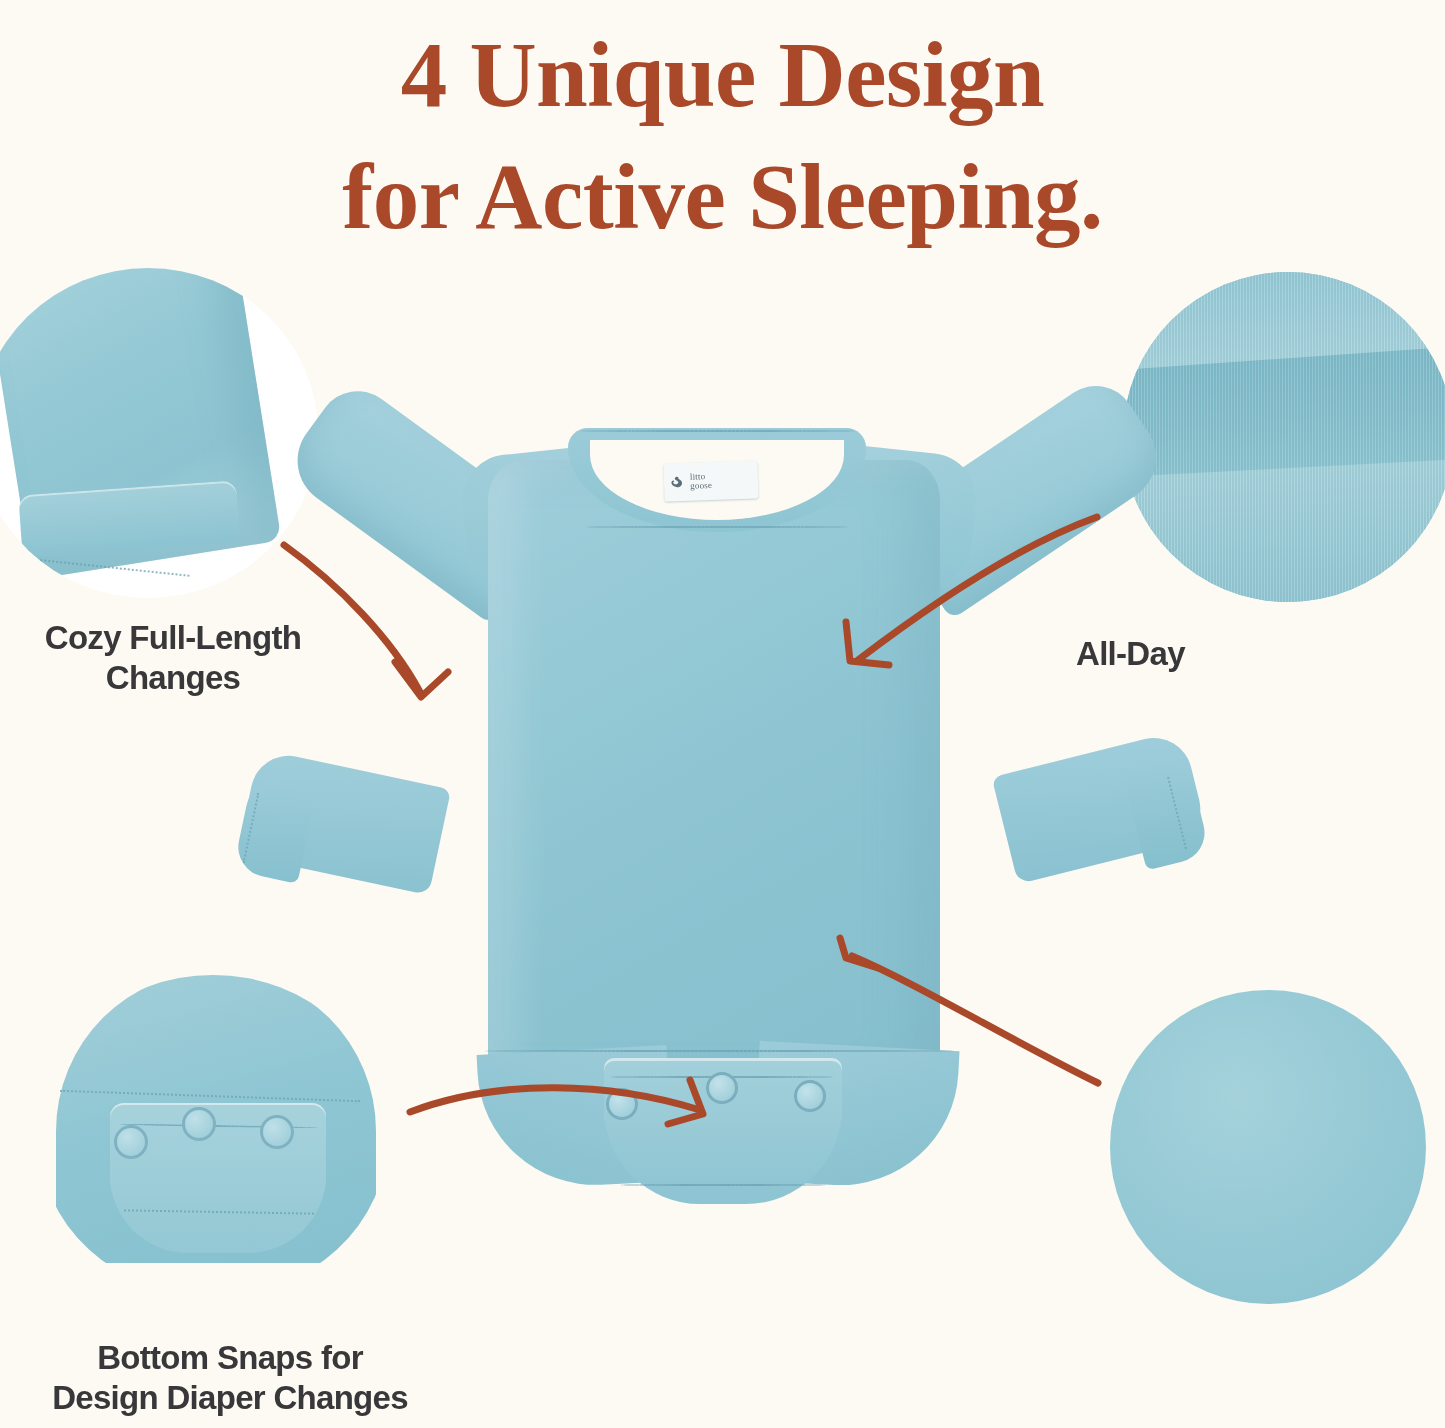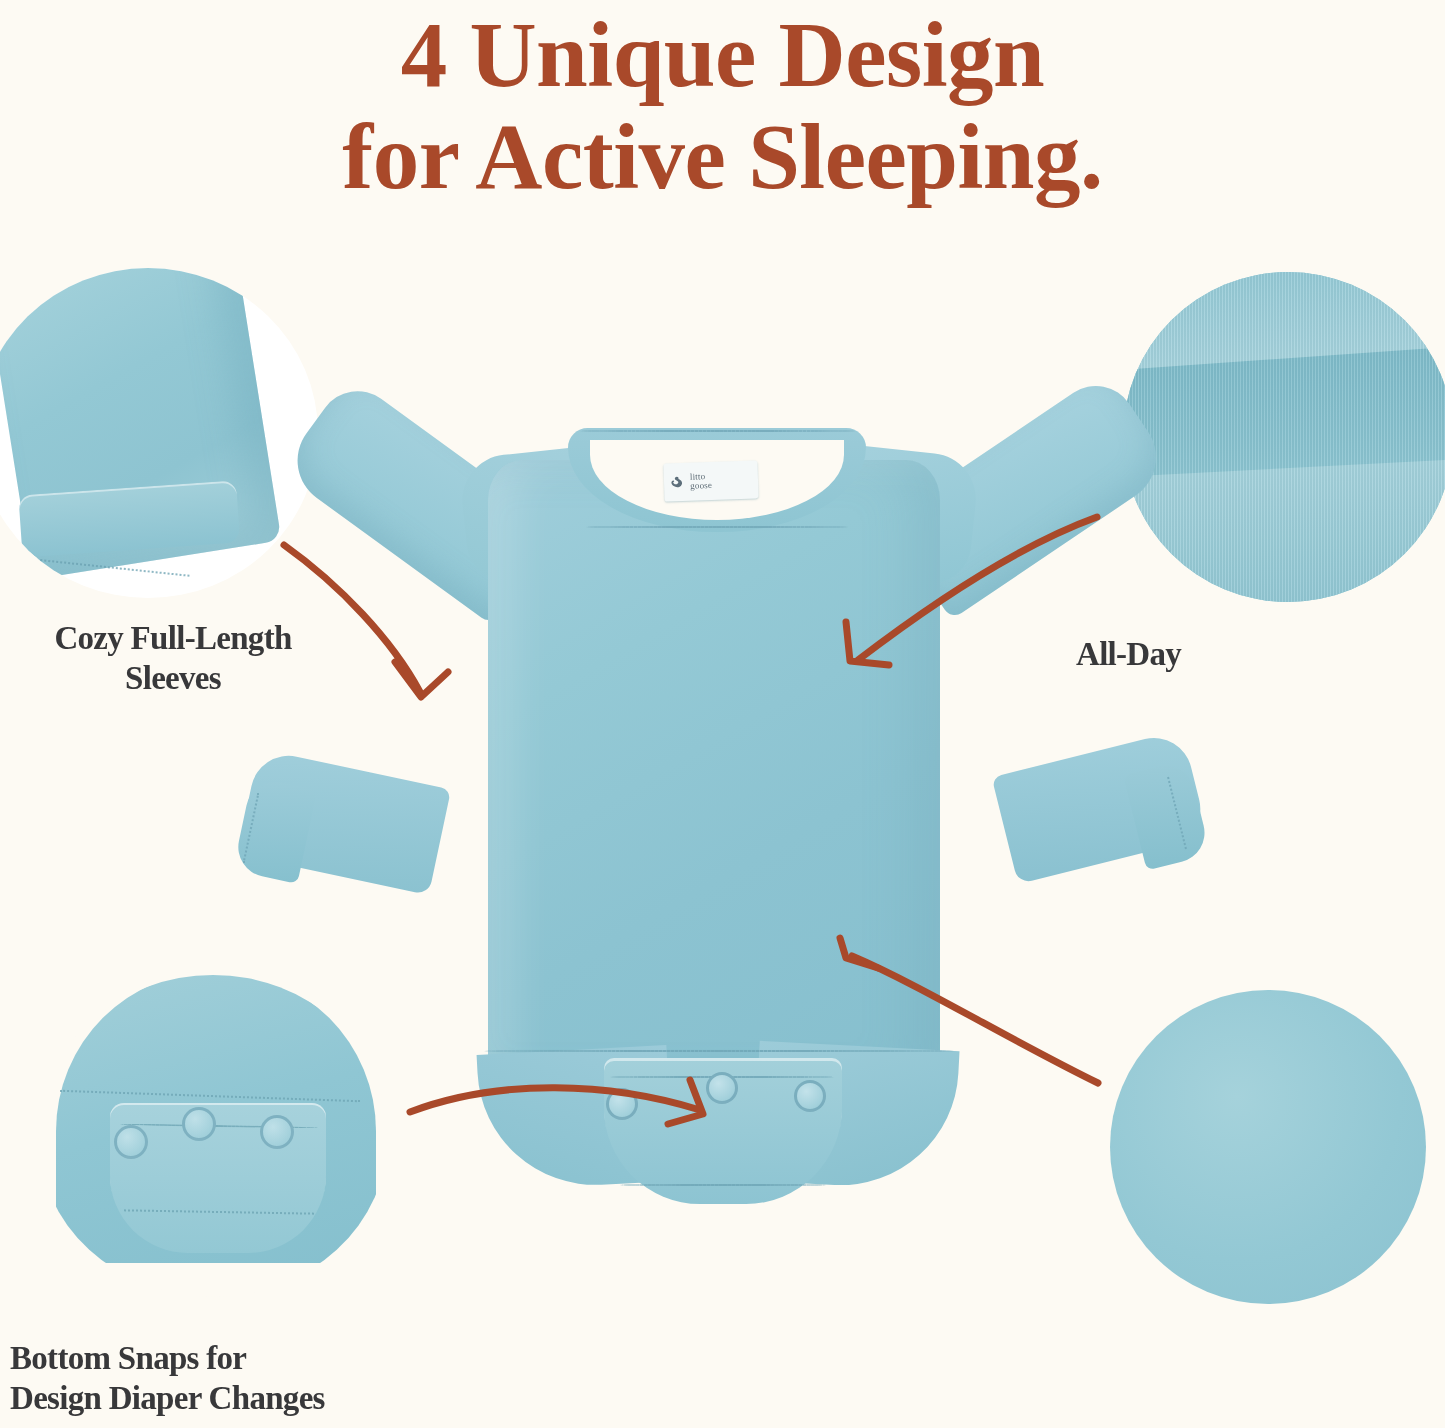--- a/index.html
+++ b/index.html
@@ -23,36 +23,36 @@
     left: 0;
     width: 1445px;
     text-align: center;
     font-family: "Liberation Serif", serif;
     font-weight: bold;
     font-size: 93px;
     line-height: 1.10;
     color: #a9492a;
     letter-spacing: -0.5px;
   }
-  .headline .ln { display: block; white-space: nowrap; }
+  .headline .ln { display: block; white-space: nowrap; margin-top: 20px; }
 
   
   .feat-label {
     position: absolute;
-    font-family: Liberation Serif, serif;
+    font-family: Liberation Sans, sans-serif;
     font-weight: bold;
     font-size: 33px;
     line-height: 1.22;
     color: #38383a;
     letter-spacing: -0.7px;
   }
   .feat-label .ln { display: block; white-space: nowrap; }
   #label-sleeves   { left: 8px;   top: 618px; width: 330px; text-align: center; }
   #label-comfort   { left: 1076px;top: 634px; width: 295px; text-align: left; }
-  #label-snaps     { left: 10px;  top: 1338px;width: 440px; text-align: left; }
+  #label-snaps     { left: 10px;  top: 1338px;width: 440px; text-align: center; }
   #label-snug      { left: 1125px;top: 1338px;width: 290px; text-align: center; }
 
   
   .inset {
     position: absolute;
     border-radius: 50%;
     overflow: hidden;
   }
   
   #inset-sleeve {
@@ -413,21 +413,21 @@
 
       <g>
         <path d="M1098,1083 C1010,1040 920,985 852,956"></path>
         <path d="M840,938 L846,958 L878,968"></path>
       </g>
     </g>
   </svg>
 
   <div class="feat-label" id="label-sleeves">
     <span class="ln">Cozy Full-Length</span>
-    <span class="ln">Sleeves</span>
+    <span class="ln">Changes</span>
   </div>
 
   <div class="feat-label" id="label-comfort">
     <span class="ln">All-Day</span>
   </div>
 
   <div class="feat-label" id="label-snaps">
     <span class="ln">Bottom Snaps for</span>
     <span class="ln">Design Diaper Changes</span>
   </div>

